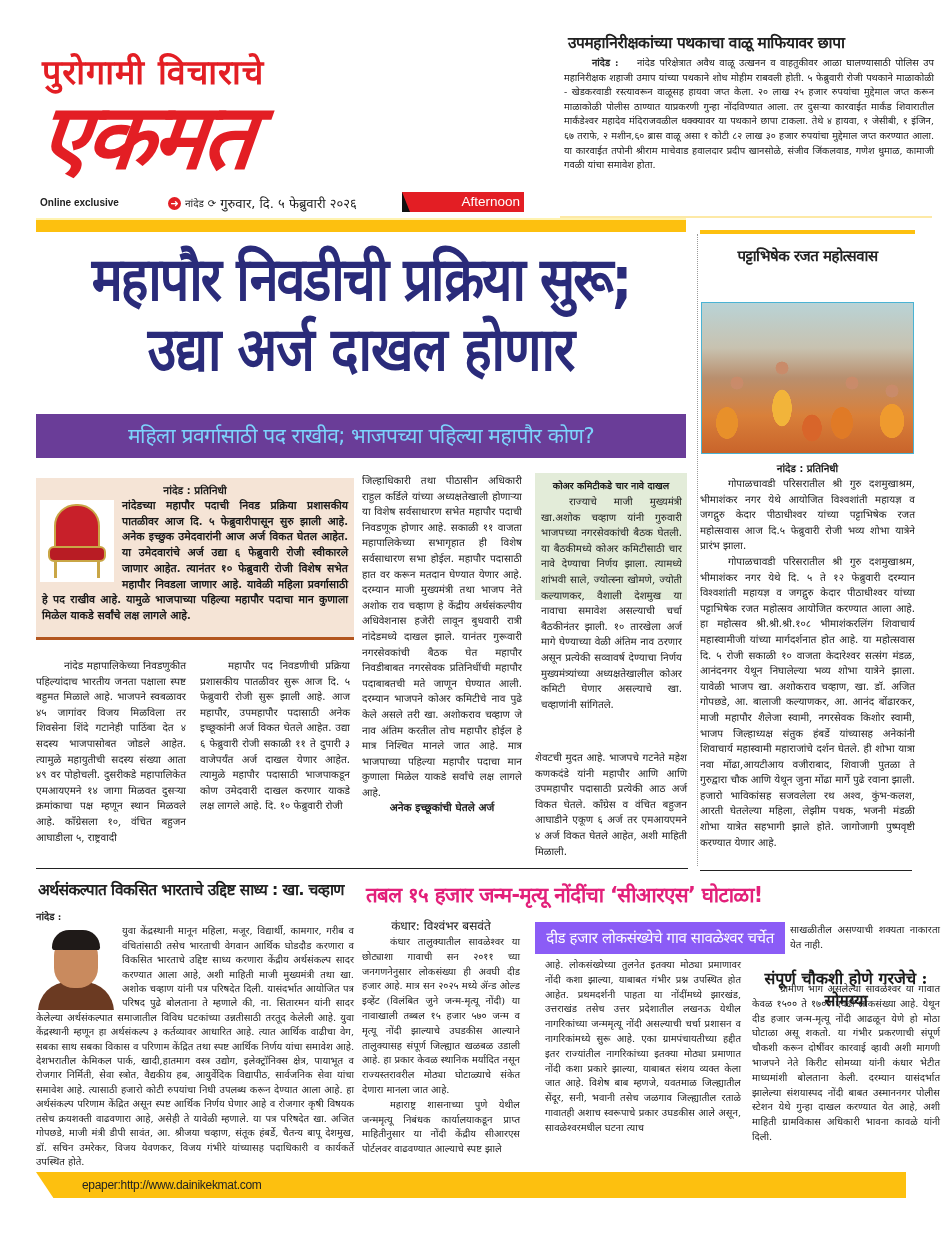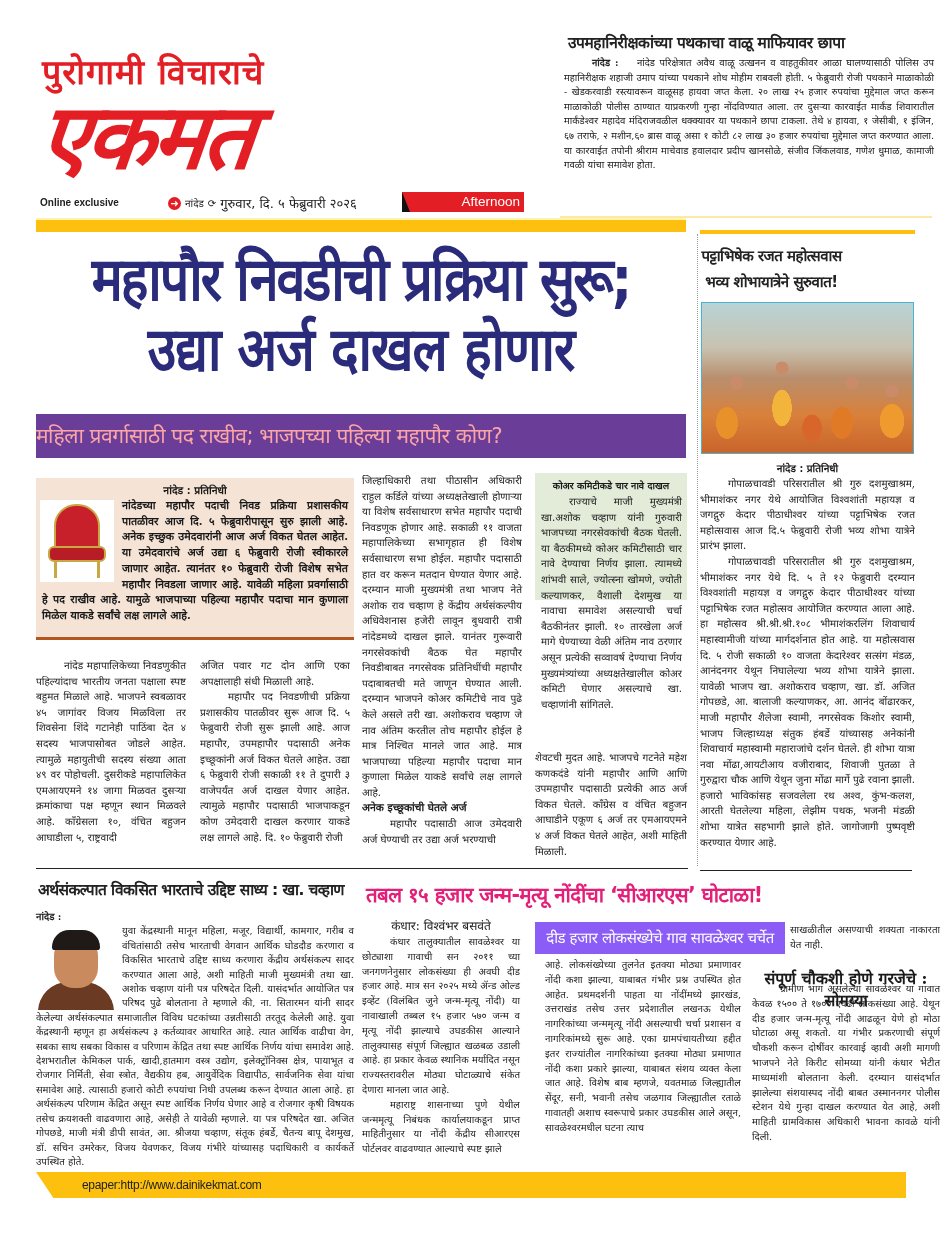--- a/index.html
+++ b/index.html
@@ -23,28 +23,28 @@
   
   #brief-title { left: 568px; top: 33px; width: 372px; font-family: "DejaVu Sans", sans-serif; font-weight: bold; font-size: 15.5px; color: #222; line-height: 20px; letter-spacing: -0.4px; }
   #brief-body { left: 564px; top: 56px; width: 370px; font-size: 9.6px; line-height: 14.6px; }
   #brief-body b { font-weight: bold; }
   #brief-line { left: 560px; top: 216px; width: 372px; height: 2px; background: #fde9a6; }
 
   
   #yellow-bar { left: 36px; top: 220px; width: 650px; height: 12px; background: #fdc00f; }
   #headline1 { left: 36px; top: 248px; width: 650px; text-align: center; font-family: "DejaVu Sans", sans-serif; font-weight: bold; font-size: 52px; line-height: 62px; color: #2a2b7a; letter-spacing: -2px; transform: scaleY(1.15); }
   #headline2 { left: 36px; top: 318px; width: 650px; text-align: center; font-family: "DejaVu Sans", sans-serif; font-weight: bold; font-size: 52px; line-height: 62px; color: #2a2b7a; letter-spacing: -1px; transform: scaleY(1.15); }
-  #subhead { left: 36px; top: 414px; width: 650px; height: 44px; background: #6a3d98; color: #fca5a5; font-family: "DejaVu Sans", sans-serif; font-size: 21px; line-height: 44px; text-align: left; letter-spacing: -0.5px; }
+  #subhead { left: 36px; top: 414px; width: 650px; height: 44px; background: #6a3d98; color: #7dd3fc; font-family: "DejaVu Sans", sans-serif; font-size: 21px; line-height: 44px; text-align: center; letter-spacing: -0.5px; }
 
   
   #vsep { left: 697px; top: 234px; width: 0; height: 632px; border-left: 1px dotted #999; }
 
   
   #yellow-bar-r { left: 700px; top: 230px; width: 215px; height: 4px; background: #fdc00f; }
-  #photo-title { left: 664px; top: 243px; width: 215px; text-align: center; font-family: "DejaVu Sans", sans-serif; font-weight: bold; font-size: 15px; line-height: 26px; color: #222; letter-spacing: -0.5px; }
+  #photo-title { left: 700px; top: 243px; width: 215px; text-align: center; font-family: "DejaVu Sans", sans-serif; font-weight: bold; font-size: 15px; line-height: 26px; color: #222; letter-spacing: -0.5px; }
   #photo { left: 701px; top: 302px; width: 213px; height: 152px; border: 1px solid #4ab3d4; overflow: hidden;
     background:
       radial-gradient(ellipse 18px 26px at 25px 120px, #e8902a 60%, transparent 62%),
       radial-gradient(ellipse 16px 30px at 80px 105px, #f2b43a 60%, transparent 62%),
       radial-gradient(ellipse 18px 26px at 140px 120px, #e07a26 60%, transparent 62%),
       radial-gradient(ellipse 20px 28px at 190px 118px, #ef9a2e 60%, transparent 62%),
       radial-gradient(ellipse 16px 22px at 110px 125px, #d8652a 60%, transparent 62%),
       radial-gradient(circle 7px at 35px 80px, #c98b6a 90%, transparent 95%),
       radial-gradient(circle 7px at 80px 65px, #c98b6a 90%, transparent 95%),
       radial-gradient(circle 7px at 150px 80px, #c98b6a 90%, transparent 95%),
@@ -62,21 +62,21 @@
   #chair { float: left; width: 74px; height: 82px; margin: 2px 8px 0 -2px; background: #fff; position: relative; }
   #chair .back { position: absolute; left: 14px; top: 4px; width: 46px; height: 46px; background: #c8202a; border-radius: 22px 22px 4px 4px; border: 2px solid #c9a646; }
   #chair .seat { position: absolute; left: 8px; top: 46px; width: 58px; height: 16px; background: #b81c24; border-radius: 6px; border: 2px solid #c9a646; }
   #chair .leg1 { position: absolute; left: 14px; top: 62px; width: 3px; height: 16px; background: #c9a646; }
   #chair .leg2 { position: absolute; left: 57px; top: 62px; width: 3px; height: 16px; background: #c9a646; }
 
   
   #col1 { left: 36px; top: 658px; width: 150px; }
   #col2 { left: 200px; top: 658px; width: 150px; }
   #col3 { left: 362px; top: 473px; width: 160px; }
-  #col3 p.sub { text-indent: 0; text-align: left; font-weight: bold; font-size: 10.5px; }
+  #col3 p.sub { text-indent: 0; text-align: center; font-weight: bold; font-size: 10.5px; }
   #corebox { left: 535px; top: 473px; width: 152px; height: 127px; background: #e3ecd9; }
   #core-title { left: 535px; top: 479px; width: 152px; text-align: center; font-family: "DejaVu Sans", sans-serif; font-weight: bold; font-size: 9.5px; }
   #core-body { left: 541px; top: 494px; width: 141px; }
   #col4 { left: 535px; top: 750px; width: 152px; }
   #rule-mid { left: 36px; top: 868px; width: 652px; height: 1px; background: #222; }
 
   
   #budget-title { left: 38px; top: 880px; width: 316px; font-family: "DejaVu Sans", sans-serif; font-weight: bold; font-size: 15.5px; color: #222; line-height: 20px; letter-spacing: -0.6px; }
   #budget-body { left: 36px; top: 910px; width: 318px; font-size: 9.8px; line-height: 14.4px; }
   #budget-body b { font-weight: bold; }
@@ -123,21 +123,20 @@
 <div id="yellow-bar" class="abs"></div>
 <div id="headline1" class="abs">महापौर निवडीची प्रक्रिया सुरू;</div>
 <div id="headline2" class="abs">उद्या अर्ज दाखल होणार</div>
 <div id="subhead" class="abs">महिला प्रवर्गासाठी पद राखीव; भाजपच्या पहिल्या महापौर कोण?</div>
 
 <div id="vsep" class="abs"></div>
 
 <div id="yellow-bar-r" class="abs"></div>
 <div id="photo-title" class="abs">
   <div>पट्टाभिषेक रजत महोत्सवास</div>
-  <div>भव्य शोभायात्रेने सुरुवात!</div>
 </div>
 <div id="photo" class="abs"></div>
 <div id="photo-dateline" class="abs">नांदेड : प्रतिनिधी</div>
 <div id="photo-body" class="abs txt">
   <p>गोपाळचावडी परिसरातील श्री गुरु दशमुखाश्रम, भीमाशंकर नगर येथे आयोजित विश्वशांती महायज्ञ व जगद्गुरु केदार पीठाधीश्वर यांच्या पट्टाभिषेक रजत महोत्सवास आज दि.५ फेब्रुवारी रोजी भव्य शोभा यात्रेने प्रारंभ झाला.</p>
   <p>गोपाळचावडी परिसरातील श्री गुरु दशमुखाश्रम, भीमाशंकर नगर येथे दि. ५ ते १२ फेब्रुवारी दरम्यान विश्वशांती महायज्ञ व जगद्गुरु केदार पीठाधीश्वर यांच्या पट्टाभिषेक रजत महोत्सव आयोजित करण्यात आला आहे. हा महोत्सव श्री.श्री.श्री.१०८ भीमाशंकरलिंग शिवाचार्य महास्वामीजी यांच्या मार्गदर्शनात होत आहे. या महोत्सवास दि. ५ रोजी सकाळी १० वाजता केदारेश्वर सत्संग मंडळ, आनंदनगर येथून निघालेल्या भव्य शोभा यात्रेने झाला. यावेळी भाजप खा. अशोकराव चव्हाण, खा. डॉ. अजित गोपछडे, आ. बालाजी कल्याणकर, आ. आनंद बोंढारकर, माजी महापौर शैलेजा स्वामी, नगरसेवक किशोर स्वामी, भाजप जिल्हाध्यक्ष संतुक हंबर्डे यांच्यासह अनेकांनी शिवाचार्य महास्वामी महाराजांचे दर्शन घेतले. ही शोभा यात्रा नवा मोंढा,आयटीआय वजीराबाद, शिवाजी पुतळा ते गुरुद्वारा चौक आणि येथून जुना मोंढा मार्गे पुढे रवाना झाली. हजारो भाविकांसह सजवलेला रथ अश्व, कुंभ-कलश, आरती घेतलेल्या महिला, लेझीम पथक, भजनी मंडळी शोभा यात्रेत सहभागी झाले होते. जागोजागी पुष्पवृष्टी करण्यात येणार आहे.</p>
 </div>
 <div id="rule-r" class="abs"></div>
 
 <div id="leadbox" class="abs"></div>
@@ -149,27 +148,25 @@
       <div class="leg1"></div>
       <div class="leg2"></div>
   </div>
   <span>नांदेडच्या महापौर पदाची निवड प्रक्रिया प्रशासकीय पातळीवर आज दि. ५ फेब्रुवारीपासून सुरु झाली आहे. अनेक इच्छुक उमेदवारांनी आज अर्ज विकत घेतल आहेत. या उमेदवारांचे अर्ज उद्या ६ फेब्रुवारी रोजी स्वीकारले जाणार आहेत. त्यानंतर १० फेब्रुवारी रोजी विशेष सभेत महापौर निवडला जाणार आहे. यावेळी महिला प्रवर्गासाठी हे पद राखीव आहे. यामुळे भाजपाच्या पहिल्या महापौर पदाचा मान कुणाला मिळेल याकडे सर्वांचे लक्ष लागले आहे.</span>
 </div>
 
 <div id="col1" class="abs txt">
   <p>नांदेड महापालिकेच्या निवडणुकीत पहिल्यांदाच भारतीय जनता पक्षाला स्पष्ट बहुमत मिळाले आहे. भाजपने स्वबळावर ४५ जागांवर विजय मिळविला तर शिवसेना शिंदे गटानेही पाठिंबा देत ४ सदस्य भाजपासोबत जोडले आहेत. त्यामुळे महायुतीची सदस्य संख्या आता ४९ वर पोहोचली. दुसरीकडे महापालिकेत एमआयएमने १४ जागा मिळवत दुसऱ्या क्रमांकाचा पक्ष म्हणून स्थान मिळवले आहे. काँग्रेसला १०, वंचित बहुजन आघाडीला ५, राष्ट्रवादी</p>
 </div>
 <div id="col2" class="abs txt">
-  <p style="text-indent:0">अजित पवार गट दोन आणि एका अपक्षालाही संधी मिळाली आहे.</p>
   <p>महापौर पद निवडणीची प्रक्रिया प्रशासकीय पातळीवर सुरू आज दि. ५ फेब्रुवारी रोजी सुरू झाली आहे. आज महापौर, उपमहापौर पदासाठी अनेक इच्छूकांनी अर्ज विकत घेतले आहेत. उद्या ६ फेब्रुवारी रोजी सकाळी ११ ते दुपारी ३ वाजेपर्यंत अर्ज दाखल येणार आहेत. त्यामुळे महापौर पदासाठी भाजपाकडून कोण उमेदवारी दाखल करणार याकडे लक्ष लागले आहे. दि. १० फेब्रुवारी रोजी</p>
 </div>
 <div id="col3" class="abs txt">
   <p style="text-indent:0">जिल्हाधिकारी तथा पीठासीन अधिकारी राहुल कर्डिले यांच्या अध्यक्षतेखाली होणाऱ्या या विशेष सर्वसाधारण सभेत महापौर पदाची निवडणूक होणार आहे. सकाळी ११ वाजता महापालिकेच्या सभागृहात ही विशेष सर्वसाधारण सभा होईल. महापौर पदासाठी हात वर करून मतदान घेण्यात येणार आहे. दरम्यान माजी मुख्यमंत्री तथा भाजप नेते अशोक राव चव्हाण हे केंद्रीय अर्थसंकल्पीय अधिवेशनास हजेरी लावून बुधवारी रात्री नांदेडमध्ये दाखल झाले. यानंतर गुरूवारी नगरसेवकांची बैठक घेत महापौर निवडीबाबत नगरसेवक प्रतिनिधींची महापौर पदाबाबतची मते जाणून घेण्यात आली. दरम्यान भाजपने कोअर कमिटीचे नाव पुढे केले असले तरी खा. अशोकराव चव्हाण जे नाव अंतिम करतील तोच महापौर होईल हे मात्र निश्चित मानले जात आहे. मात्र भाजपाच्या पहिल्या महापौर पदाचा मान कुणाला मिळेल याकडे सर्वांचे लक्ष लागले आहे.</p>
   <p class="sub">अनेक इच्छूकांची घेतले अर्ज</p>
-  <p>महापौर पदासाठी आज उमेदवारी अर्ज घेण्याची तर उद्या अर्ज भरण्याची</p>
 </div>
 <div id="corebox" class="abs"></div>
 <div id="core-title" class="abs">कोअर कमिटीकडे चार नावे दाखल</div>
 <div id="core-body" class="abs txt">
   <p>राज्याचे माजी मुख्यमंत्री खा.अशोक चव्हाण यांनी गुरुवारी भाजपच्या नगरसेवकांची बैठक घेतली. या बैठकीमध्ये कोअर कमिटीसाठी चार नावे देण्याचा निर्णय झाला. त्यामध्ये शांभवी साले, ज्योत्स्ना खोमणे, ज्योती कल्याणकर, वैशाली देशमुख या नावाचा समावेश असल्याची चर्चा बैठकीनंतर झाली. १० तारखेला अर्ज मागे घेण्याच्या वेळी अंतिम नाव ठरणार असून प्रत्येकी सव्वावर्ष देण्याचा निर्णय मुख्यमंत्र्यांच्या अध्यक्षतेखालील कोअर कमिटी घेणार असल्याचे खा. चव्हाणांनी सांगितले.</p>
 </div>
 <div id="col4" class="abs txt">
   <p style="text-indent:0">शेवटची मुदत आहे. भाजपचे गटनेते महेश कणकदंडे यांनी महापौर आणि आणि उपमहापौर पदासाठी प्रत्येकी आठ अर्ज विकत घेतले. काँग्रेस व वंचित बहुजन आघाडीने एकूण ६ अर्ज तर एमआयएमने ४ अर्ज विकत घेतले आहेत, अशी माहिती मिळाली.</p>
 </div>
 <div id="rule-mid" class="abs"></div>

